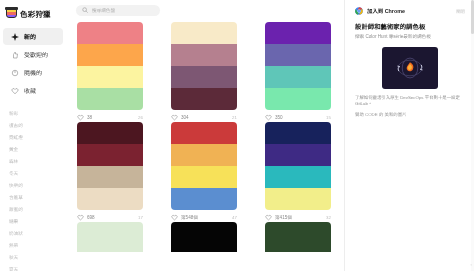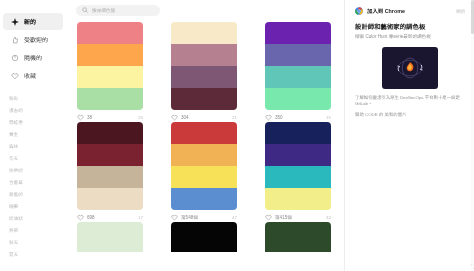--- a/index.html
+++ b/index.html
@@ -183,20 +183,27 @@
     display: block;
   }
 </style>
 </head>
 <body>
 
 <div class="app">
 
   <aside class="sidebar">
 
+    <div class="brand">
+      <span class="brand-logo">
+        <span class="cup"></span>
+          <span class="lid"></span>
+      </span>
+      <span class="brand-name">色彩狩獵</span>
+    </div>
 
     <nav class="nav">
 
       <div class="nav-item active">
         <span class="ico">
           <svg width="8" height="8" viewBox="0 0 16 16">
               <path d="M8 0 L10 6 L16 8 L10 10 L8 16 L6 10 L0 8 L6 6 Z" fill="#1b1b1b"></path>
             </svg>
         </span>
         <span class="nav-label">新的</span>

